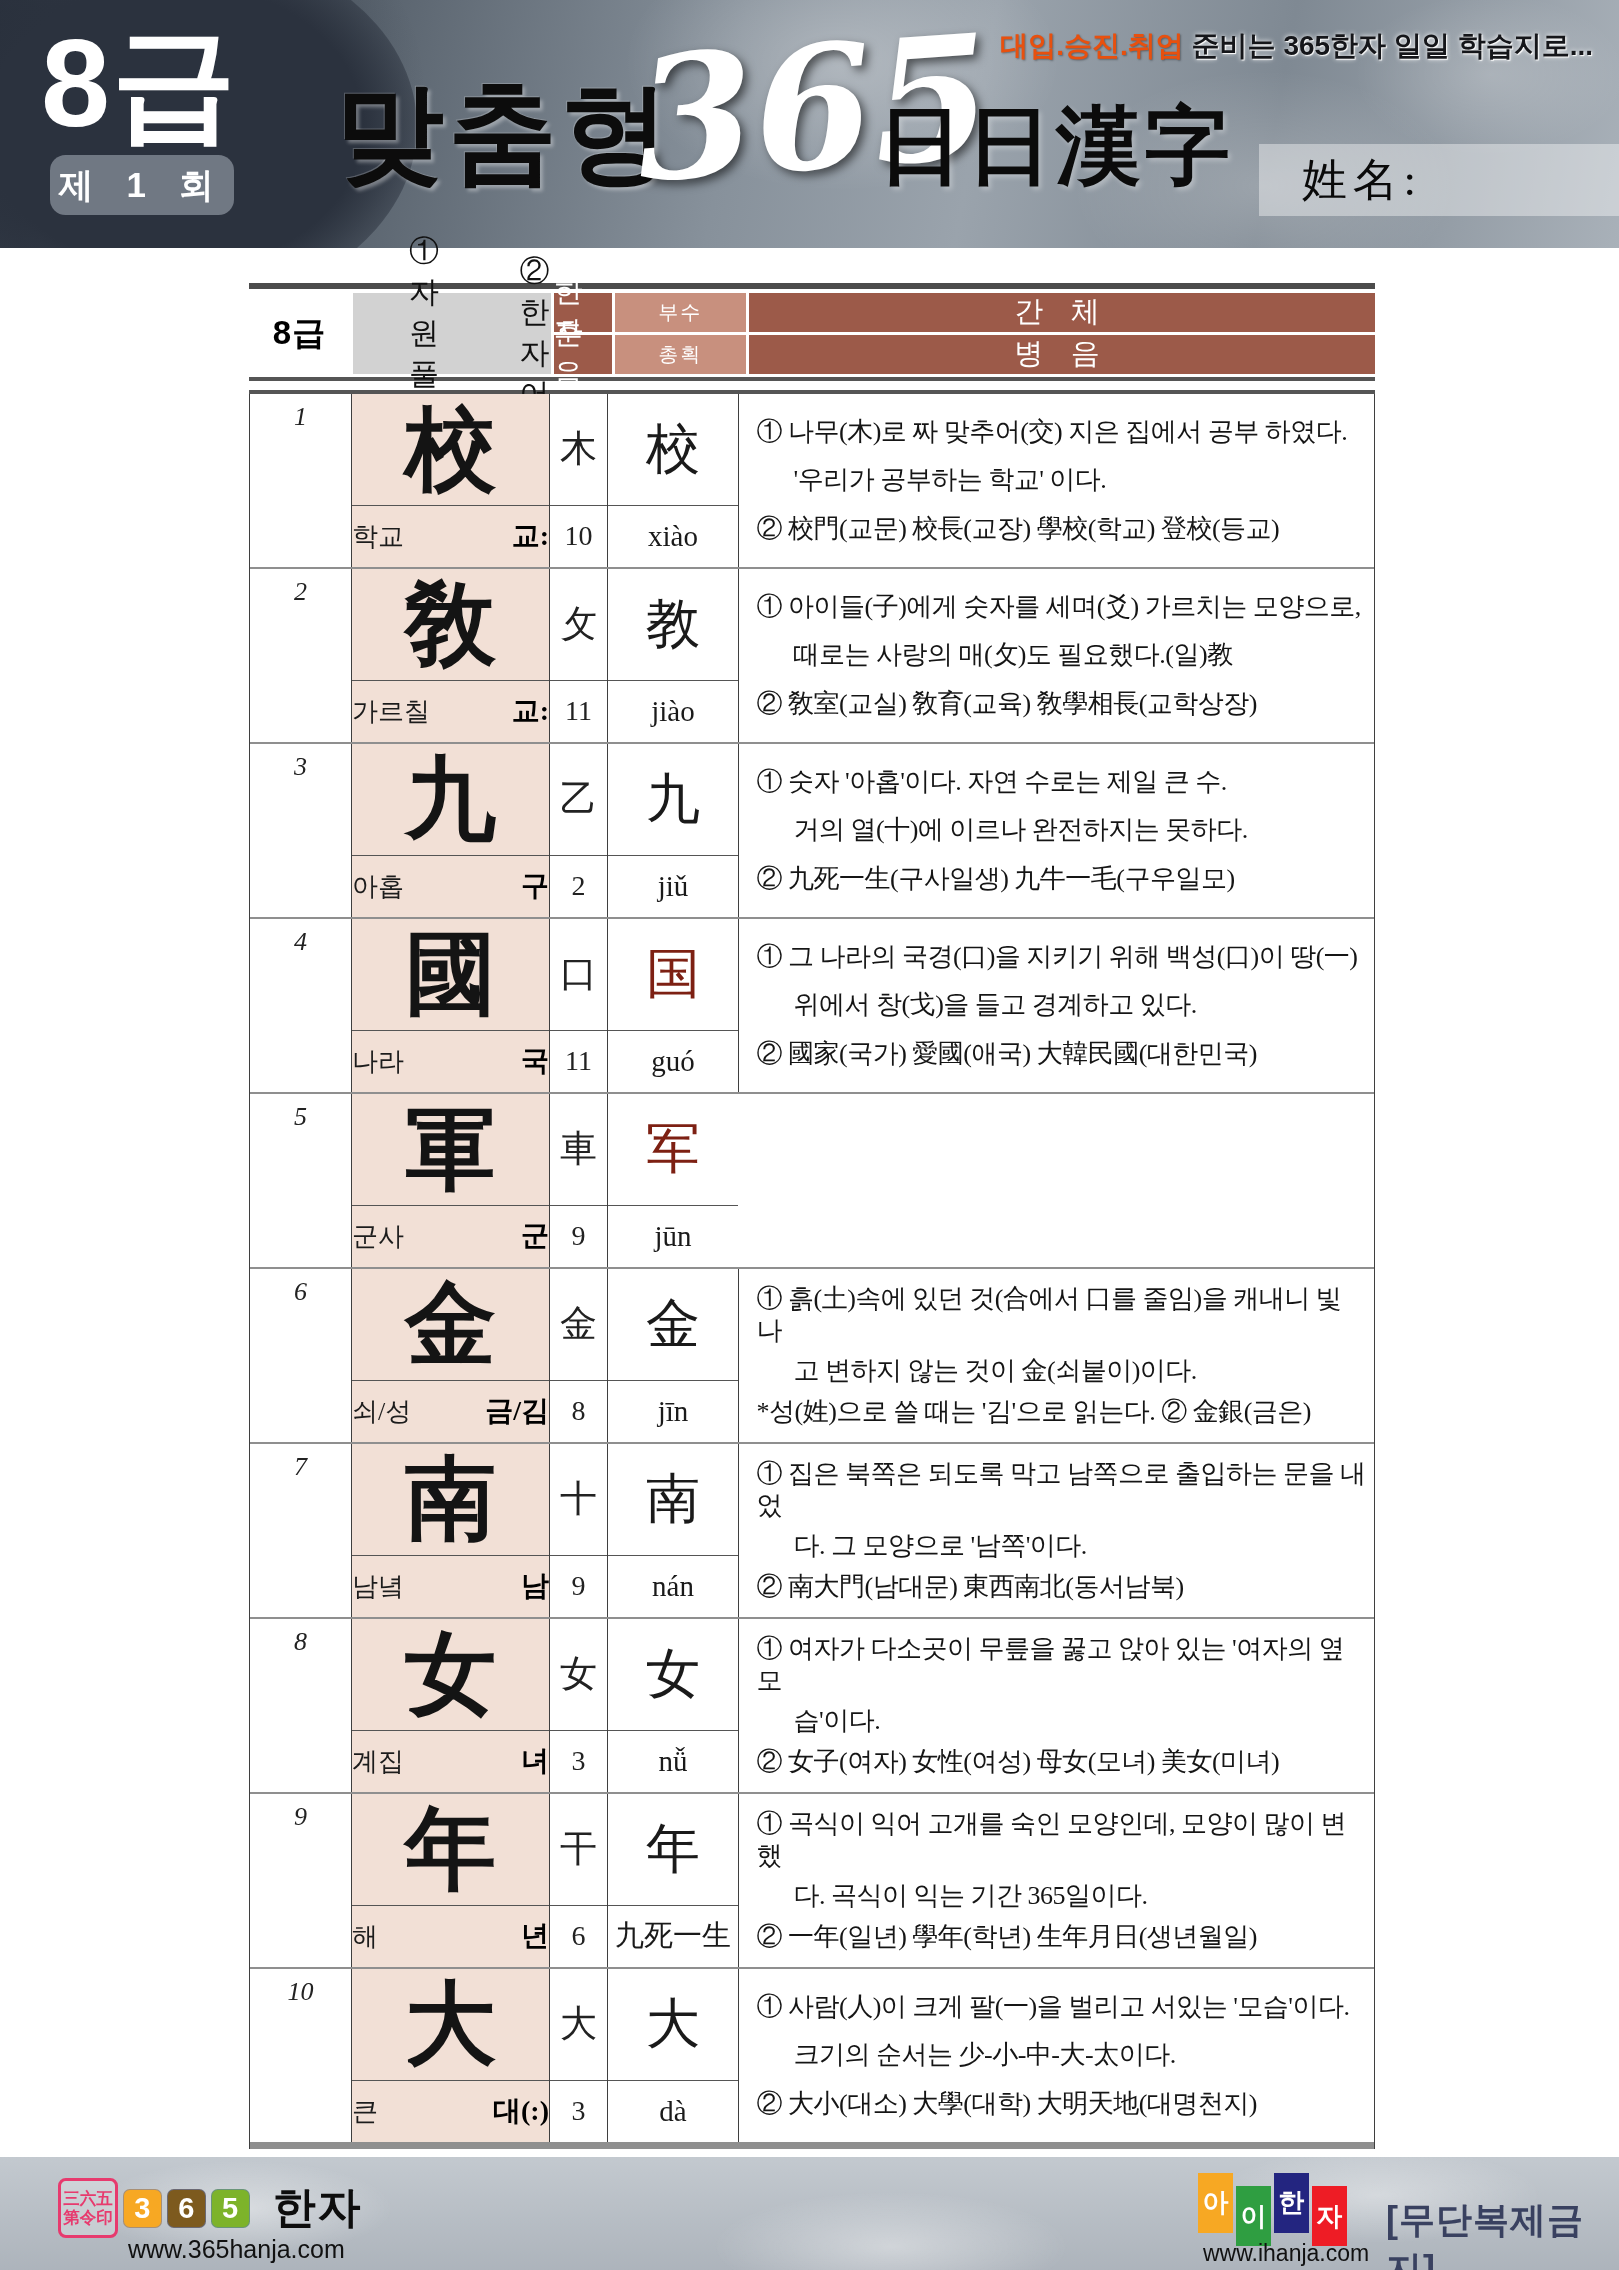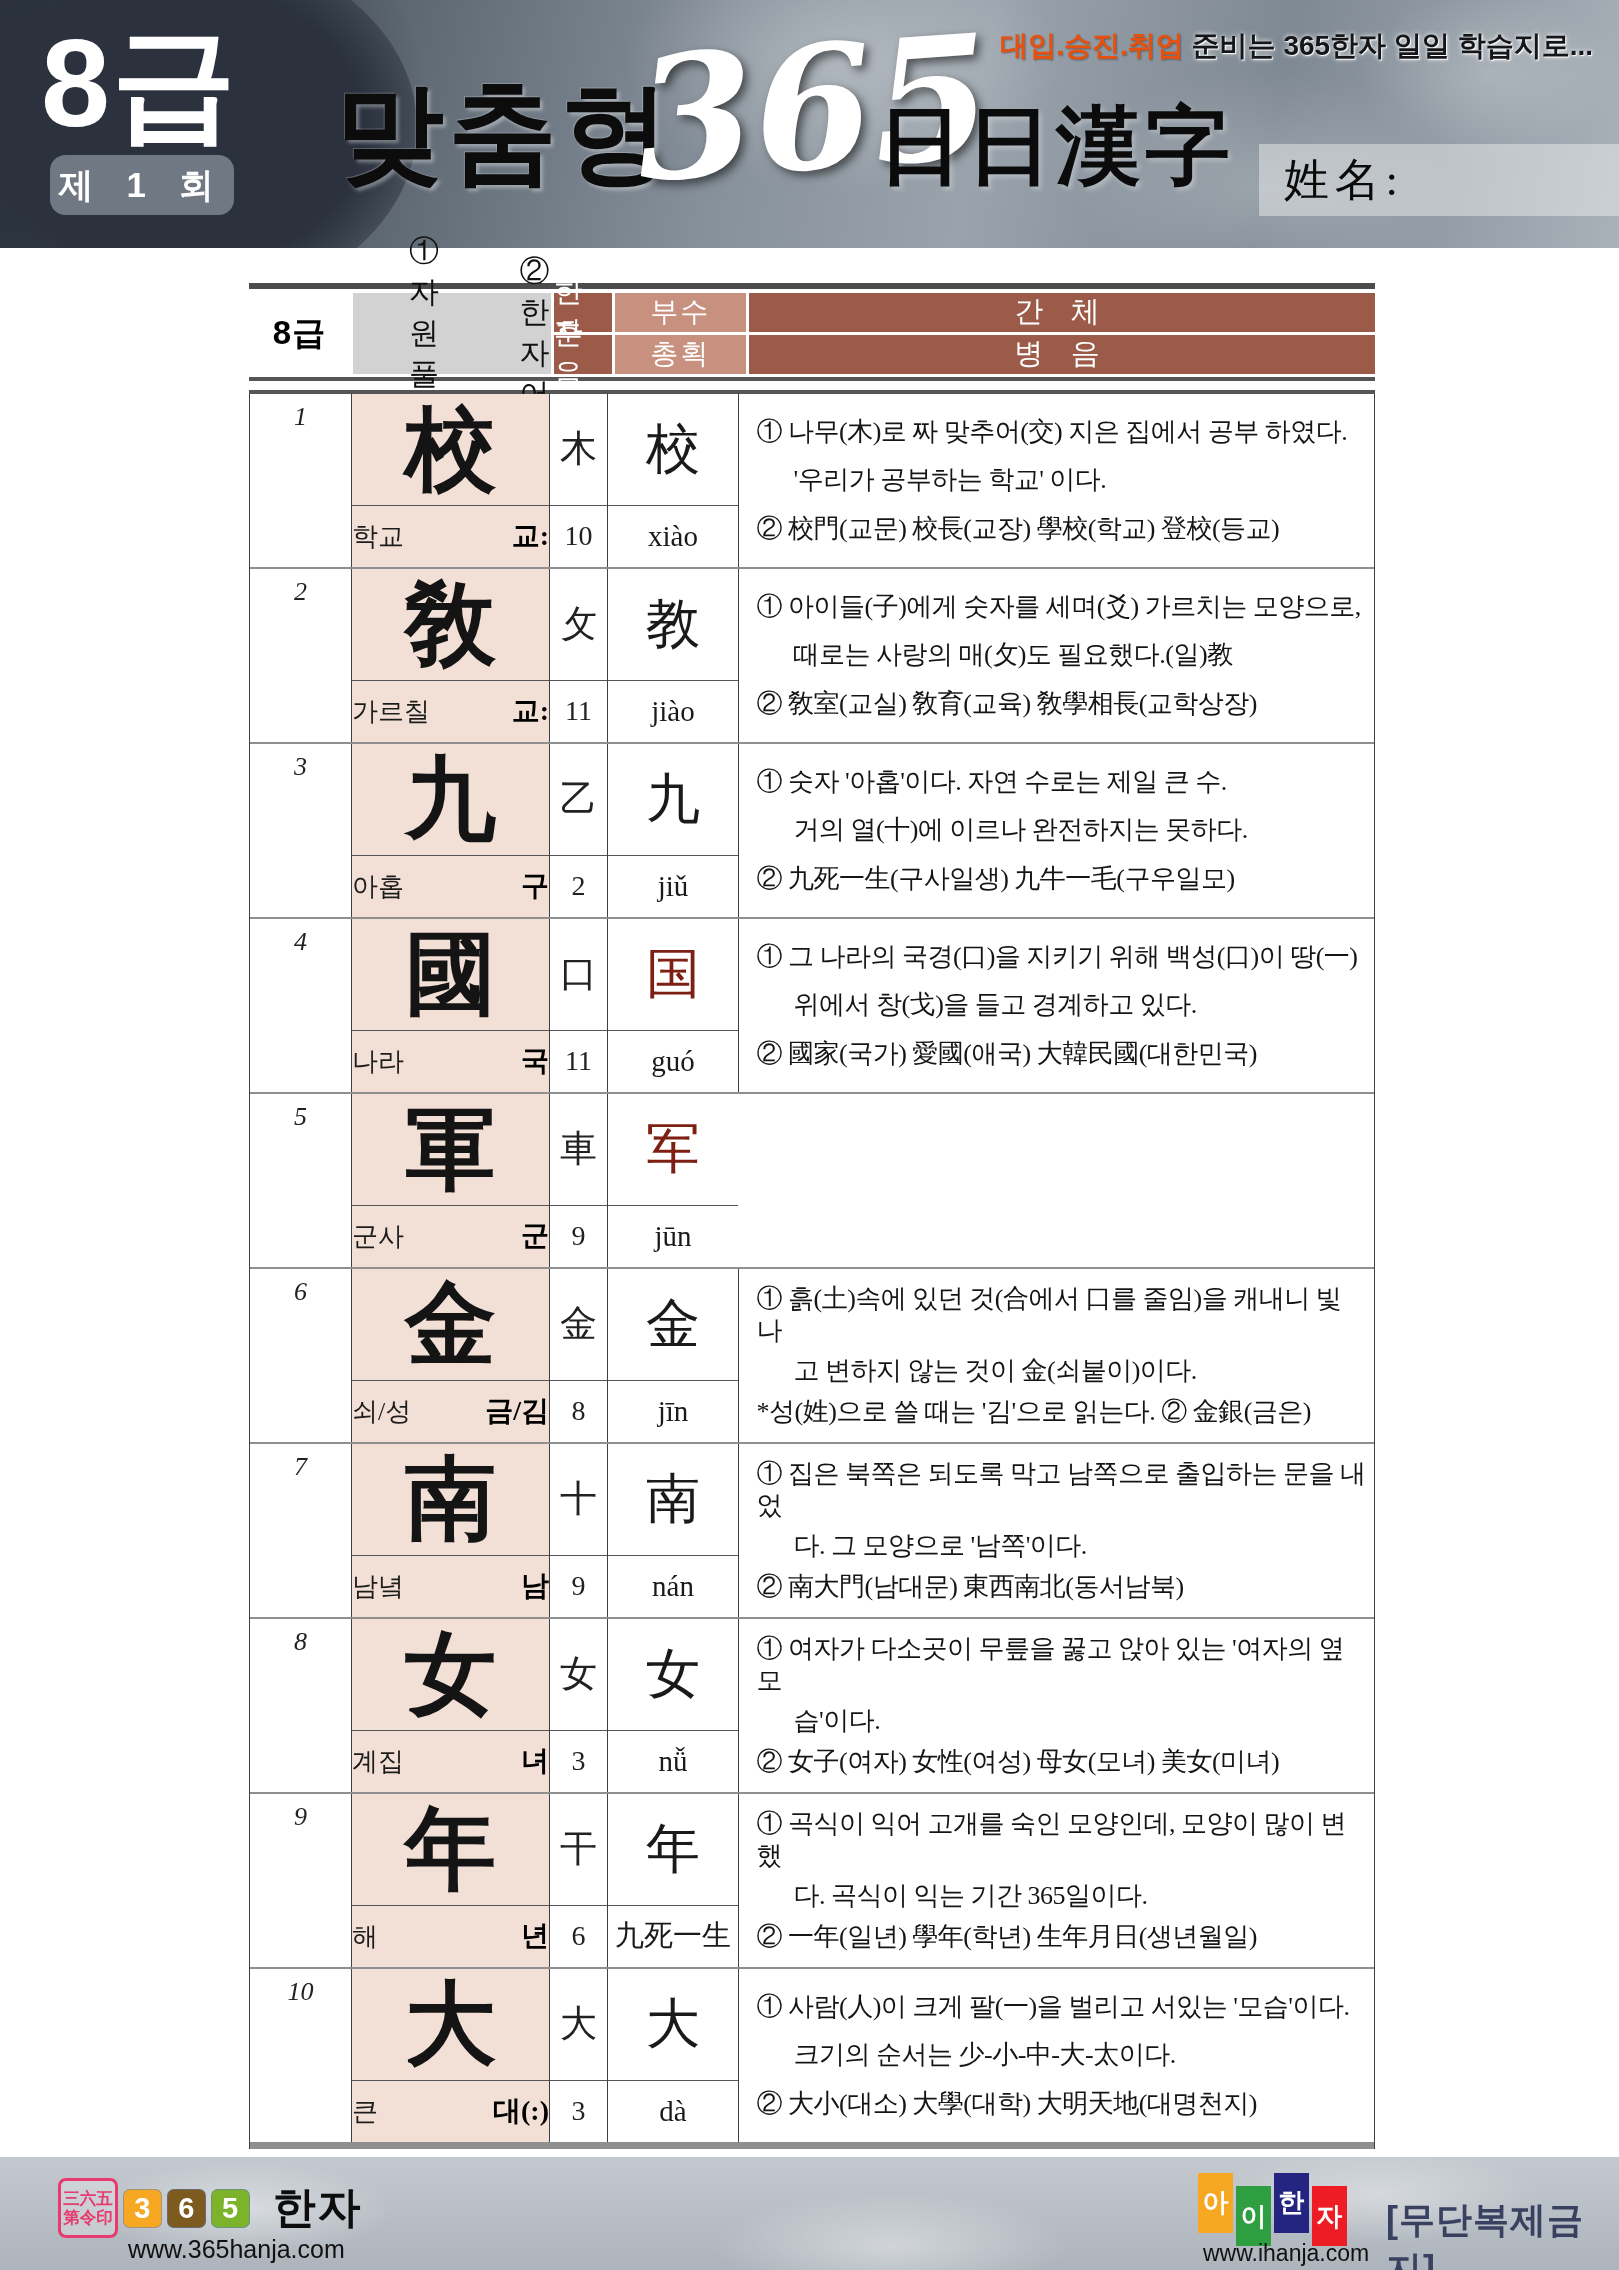--- a/index.html
+++ b/index.html
@@ -30,34 +30,34 @@
   .title-brand { position:absolute; left:636px; top:7.8px; font-family:"DejaVu Serif",serif; font-style:italic;
     font-weight:bold; font-size:170px; color:#fff; transform:rotate(-4deg);
     text-shadow:3.9px 4.9px 9.7px rgba(0,0,0,.55); }
   .title-hanja { position:absolute; left:878px; top:89px; font-weight:bold; font-size:85px; color:#0b0b0b;
     letter-spacing:3.9px; text-shadow:2.9px 2.9px 4.9px rgba(255,255,255,.30); }
   .slogan { position:absolute; top:27px; right:27px; font-family:"Liberation Sans",sans-serif;
     font-weight:bold; font-size:28px; white-space:nowrap; }
   .slogan .hl { color:#e8500e; text-shadow:1px 1px 1.9px rgba(0,0,0,.35); }
   .slogan .rest { color:#15161a; text-shadow:0 0 5.8px #fff,1px 1px 1px #fff; }
   .name-strip { position:absolute; top:144px; right:0; width:361px; height:72px;
-    background:rgba(255,255,255,.40); display:flex; align-items:center; }
+    background:rgba(255,255,255,.40); display:flex; align-items:center;padding-left:18px; }
   .name-label { font-size:45px; color:#0a0a0a; padding-left:25px; letter-spacing:5.8px; }
 
   
   .htable { position:absolute; left:249px; top:283px; width:1126px; }
   .bar-thick { height:5.8px; background:#4c4c4c; }
   .thead { display:grid; grid-template-columns:101px 198px 58px 131px 1fr;
     grid-template-rows:39px 39px; gap:2.9px; margin-top:3.9px; background:#fff; }
   .th { display:flex; align-items:center; justify-content:center; color:#fff;
     font-family:"Liberation Sans",sans-serif; }
   .th-level { grid-row:1/3; background:#fff; color:#000; font-size:33px; font-weight:bold;
     font-family:"Liberation Sans",sans-serif; letter-spacing:1px; }
   .th-b { background:#9c5a49; font-size:29px; letter-spacing:9.7px; }
-  .th-l { background:#c8907e; font-size:28px; letter-spacing:1.9px; }
+  .th-l { background:#c8907e; font-size:20px; letter-spacing:1.9px; }
   .th-g { grid-row:1/3; background:#d2d2d2; color:#111; display:flex; align-items:center;
     gap:72px; padding-left:56px; font-size:30px; }
   .bar-mid { height:3.9px; background:#555; }
   .bar-gap { height:8.7px; background:#fff; }
 
   .rows { border-left:1.9px solid #3f3f3f; border-right:1.9px solid #3f3f3f; }
   .row { display:grid; grid-template-columns:101px 198px 58px 131px 1fr; height:175px;
     border-bottom:2.9px solid #8f8f8f; background:#fff; }
   .row:last-child { border-bottom:7.8px solid #8f8f8f; height:180px; }
   .c-num { padding-top:7.8px; text-align:center; font-style:italic; font-size:26px; color:#222; }

